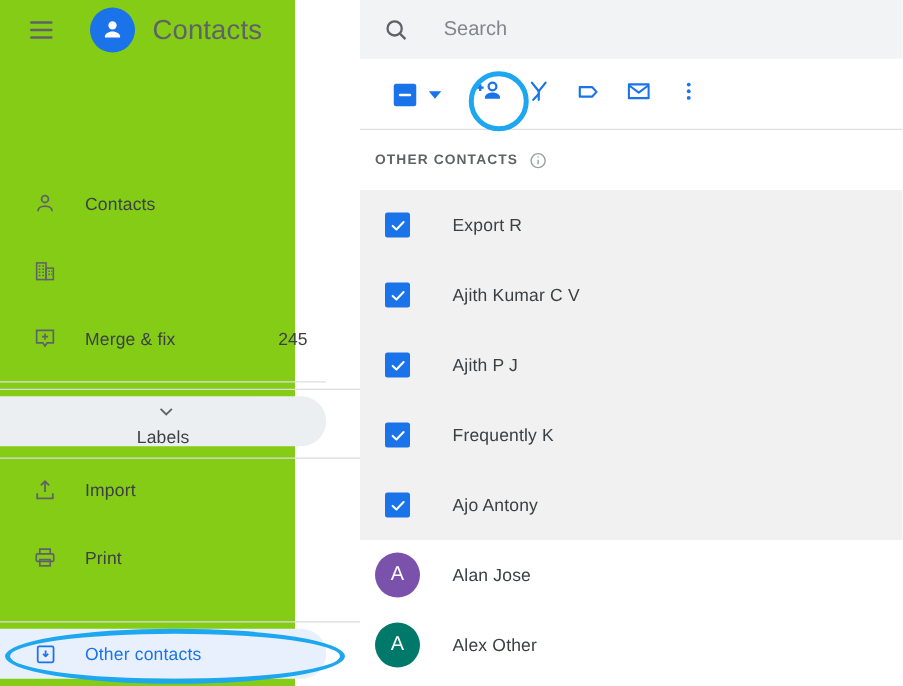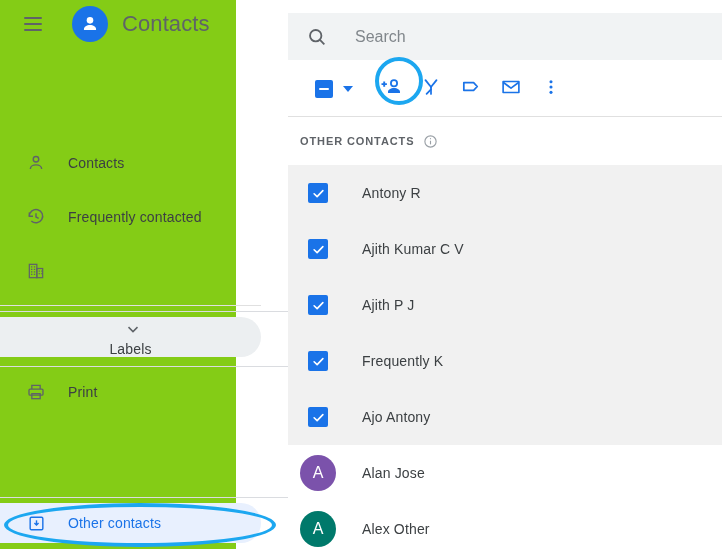--- a/index.html
+++ b/index.html
@@ -117,21 +117,21 @@
     display: flex; align-items: center;
     background: #e8f0fe;
     border-top-right-radius: 20px; border-bottom-right-radius: 20px;
     cursor: pointer;
   }
   .other-contacts-row .ni-icon { width:24px;height:24px;margin-left:24px;margin-right:20px;flex:none;display:flex;align-items:center;justify-content:center;}
   .other-contacts-row .ni-label { font-size:14px; color:#1a73e8; letter-spacing:.15px; font-weight:500;}
 
   
   #main {
-    position: absolute; left: 288px; top: 13px;
+    position: absolute; left: 288px; top: 0;
     width: 434px; height: 446px;
     background: #ffffff;
   }
   .searchbar {
     position: absolute; left: 0; top: 0;
     width: 434px; height: 47px;
     background: #f1f3f4;
     display: flex; align-items: center;
     cursor: text;
   }
@@ -258,31 +258,20 @@
         <span class="ni-icon">
           <svg width="20" height="20" viewBox="0 0 24 24" fill="none" stroke="#5f6368" stroke-width="1.7">
             <circle cx="12" cy="7.5" r="3.3"></circle>
             <path d="M5.2 19.2c0-3 3-5 6.8-5s6.8 2 6.8 5"></path>
           </svg>
         </span>
         <span class="ni-label">Contacts</span>
         <span class="ni-count"></span>
       </div>
 
-      <div class="nav-item">
-        <span class="ni-icon">
-          <svg width="20" height="20" viewBox="0 0 24 24" fill="none" stroke="#5f6368" stroke-width="1.7">
-            <path d="M4 11a8 8 0 1 1 2.4 5.7"></path>
-            <polyline points="4,6.5 4,11 8.4,11"></polyline>
-            <polyline points="12,7.6 12,12 15.2,13.6"></polyline>
-          </svg>
-        </span>
-        <span class="ni-label">Frequently contacted</span>
-        <span class="ni-count"></span>
-      </div>
 
       <div class="nav-item">
         <span class="ni-icon">
           <svg width="20" height="20" viewBox="0 0 24 24" fill="none" stroke="#5f6368" stroke-width="1.5">
             <rect x="4" y="4" width="9" height="16"></rect>
             <rect x="13" y="9" width="7" height="11"></rect>
             <path d="M6 7h1.6M9.4 7H11M6 10h1.6M9.4 10H11M6 13h1.6M9.4 13H11M6 16h1.6M9.4 16H11M15.2 12h1.4M18 12h.9M15.2 15h1.4M18 15h.9"></path>
           </svg>
         </span>
         <span class="ni-count"></span>
@@ -309,20 +298,30 @@
           <polyline points="6,9.5 12,15.5 18,9.5"></polyline>
         </svg>
       </span>
       <span class="ni-label">Labels</span>
     </div>
 
     <div class="divider-full" style="top:366px;"></div>
 
     <div class="lower-nav">
 
+      <div class="nav-item">
+        <span class="ni-icon">
+          <svg width="20" height="20" viewBox="0 0 24 24" fill="none" stroke="#5f6368" stroke-width="1.7">
+            <path d="M12 3.8v10"></path>
+            <polyline points="8,7.6 12,3.6 16,7.6"></polyline>
+            <polyline points="4.5,15 4.5,20 19.5,20 19.5,15"></polyline>
+          </svg>
+        </span>
+        <span class="ni-label">Import</span>
+      </div>
 
 
       <div class="nav-item">
         <span class="ni-icon">
           <svg width="20" height="20" viewBox="0 0 24 24" fill="none" stroke="#5f6368" stroke-width="1.6">
             <polyline points="7,8.5 7,4 17,4 17,8.5"></polyline>
             <rect x="3.6" y="8.5" width="16.8" height="7.2" rx="1.4"></rect>
             <rect x="7" y="14" width="10" height="6"></rect>
           </svg>
         </span>
@@ -428,21 +427,21 @@
 
     <div class="contact-list" id="contact-list">
         <div class="contact-row selected">
           <div class="row-lead">
             <div class="row-check">
               <svg width="15" height="15" viewBox="0 0 24 24" fill="none" stroke="#ffffff" stroke-width="2.6" stroke-linecap="round" stroke-linejoin="round">
                 <polyline points="5,12.4 9.8,17 19,7.4"></polyline>
               </svg>
             </div>
           </div>
-          <div class="row-name">Antony R</div>
+          <div class="row-name">Export R</div>
         </div>
         <div class="contact-row selected">
           <div class="row-lead">
             <div class="row-check">
               <svg width="15" height="15" viewBox="0 0 24 24" fill="none" stroke="#ffffff" stroke-width="2.6" stroke-linecap="round" stroke-linejoin="round">
                 <polyline points="5,12.4 9.8,17 19,7.4"></polyline>
               </svg>
             </div>
           </div>
           <div class="row-name">Ajith Kumar C V</div>

